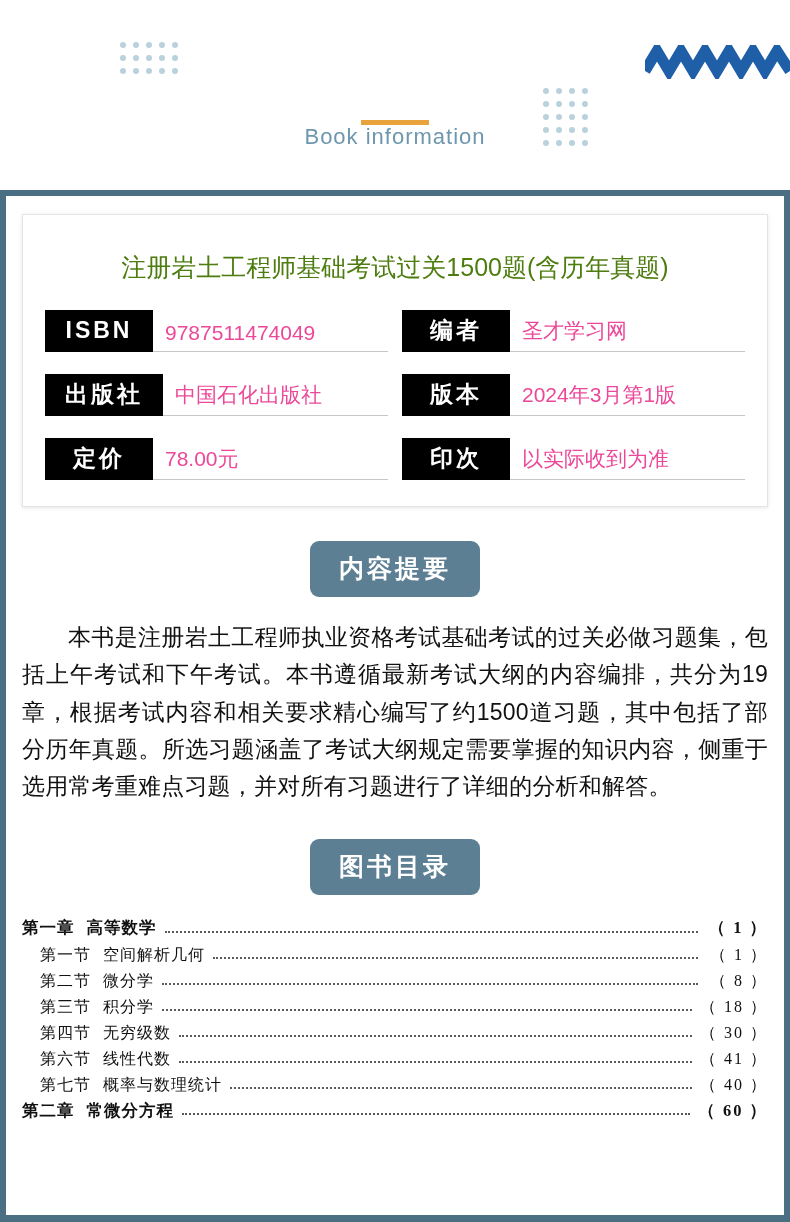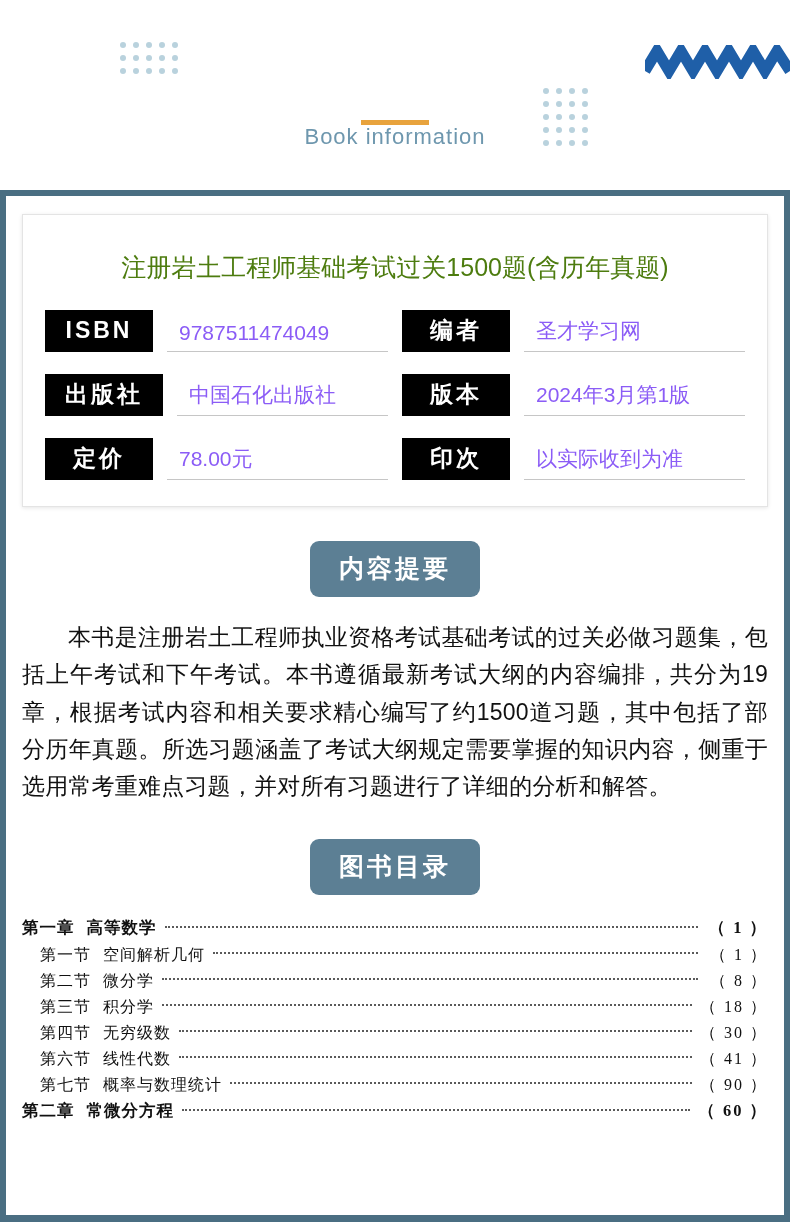--- a/index.html
+++ b/index.html
@@ -132,27 +132,26 @@
     align-items: center;
     justify-content: center;
     min-width: 108px;
     box-sizing: border-box;
   }
   .field-label.wide { min-width: 118px; }
   .field-value {
     flex: 1 1 auto;
     border-bottom: 1px solid #c6c6c6;
     font-size: 21px;
-    color: #8b5cf6;
+    color: #ec4899;
     padding: 5px 4px 6px 12px;
     display: flex;
     align-items: flex-end;
     white-space: nowrap;
     overflow: hidden;
-    margin-left: 14px;
   }
 
   
   .pill {
     margin: 34px auto 0 auto;
     width: 170px;
     background: #5c7f94;
     color: #fff;
     text-align: center;
     font-size: 25px;
@@ -173,21 +172,21 @@
     letter-spacing: 0.2px;
   }
 
   
   .toc {
     margin: 20px 22px 0 22px;
     font-family: "Liberation Serif", serif;
   }
   .toc-row {
     display: flex;
-    align-items: center;
+    align-items: flex-end;
     font-size: 16px;
     color: #111;
     line-height: 1.0;
     padding: 5px 0 5px 0;
   }
   .toc-row.chapter {
     font-weight: bold;
     font-size: 16.5px;
   }
   .toc-row.section {
@@ -372,21 +371,21 @@
 
   <div class="toc-row section">
     <div class="toc-name"><span class="num">第六节</span><span>线性代数</span></div>
     <div class="toc-leader"></div>
     <div class="toc-page">（ 41 ）</div>
   </div>
 
   <div class="toc-row section">
     <div class="toc-name"><span class="num">第七节</span><span>概率与数理统计</span></div>
     <div class="toc-leader"></div>
-    <div class="toc-page">（ 90 ）</div>
+    <div class="toc-page">（ 40 ）</div>
   </div>
 
   <div class="toc-row chapter">
     <div class="toc-name"><span class="num">第二章</span><span>常微分方程</span></div>
     <div class="toc-leader"></div>
     <div class="toc-page">（ 60 ）</div>
   </div>
 
 </div>
 

